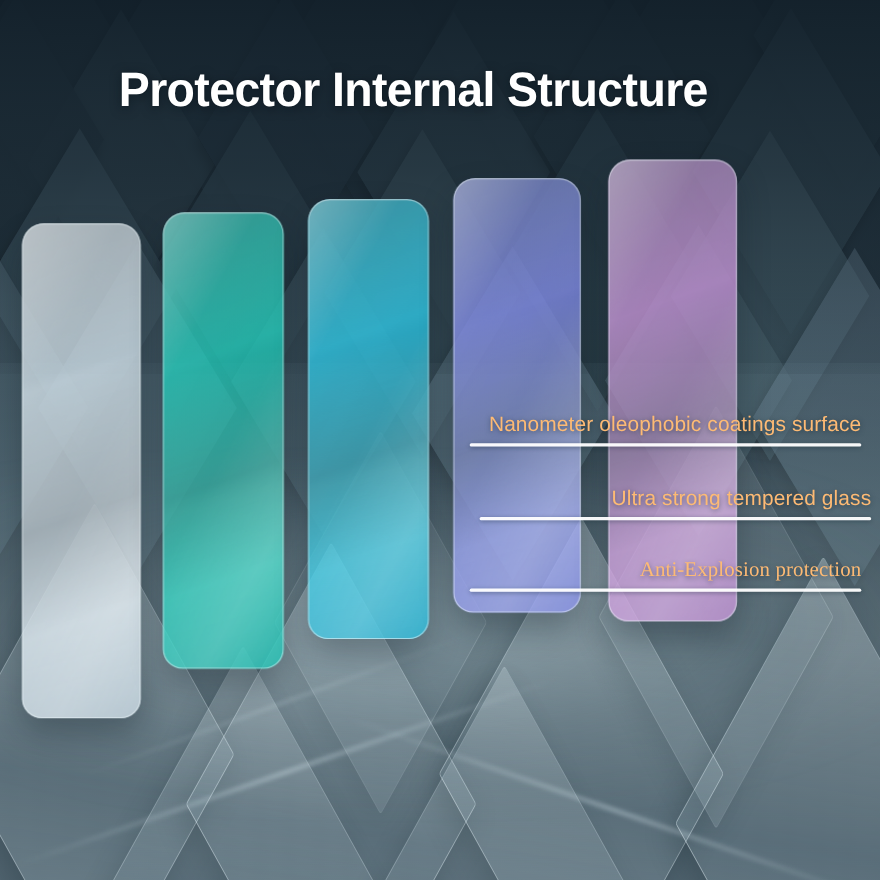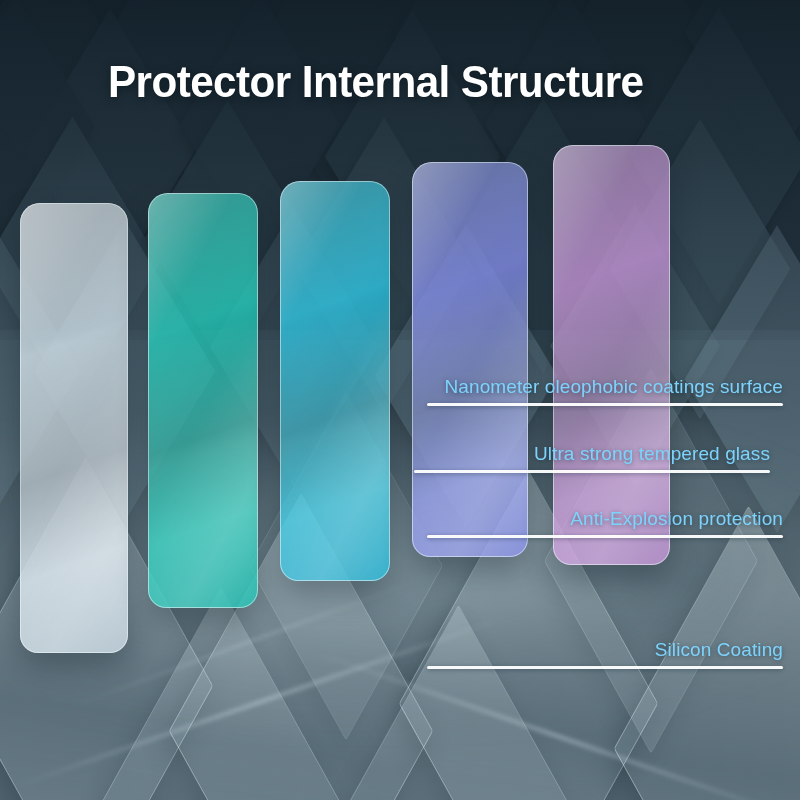--- a/index.html
+++ b/index.html
@@ -129,21 +129,21 @@
   .callout {
     position: absolute;
     height: 34px;
   }
   .callout .ctext {
     position: absolute;
     right: 0;
     bottom: 7px;
     font-size: 19px;
     line-height: 24px;
-    color: #7dd3fc;
+    color: #fdba74;
     white-space: nowrap;
     letter-spacing: .1px;
     text-shadow: 0 1px 5px rgba(26,44,56,.55);
   }
   .callout .cline {
     position: absolute;
     left: 0;
     right: 0;
     bottom: 0;
     height: 3px;
@@ -243,29 +243,25 @@
     <div class="shade"></div>
     <div class="sheen"></div>
     <div class="edge"></div>
   </div>
 
   <div class="callout" style="left:427px; width:356px; top:372px;">
     <div class="ctext">Nanometer oleophobic coatings surface</div>
     <div class="cline"></div>
   </div>
 
-  <div class="callout" style="left:414px; width:356px; top:439px;">
+  <div class="callout" style="left:436px; width:356px; top:439px;">
     <div class="ctext">Ultra strong tempered glass</div>
     <div class="cline"></div>
   </div>
 
-  <div class="callout" style="left:427px; width:356px; top:504px;">
+  <div class="callout" style="left:427px; width:356px; top:504px;font-family:Liberation Serif, serif;">
     <div class="ctext">Anti-Explosion protection</div>
     <div class="cline"></div>
   </div>
 
 
-  <div class="callout" style="left:427px; width:356px; top:635px;">
-    <div class="ctext">Silicon Coating</div>
-    <div class="cline"></div>
-  </div>
 
 </div>
 
 </body></html>

